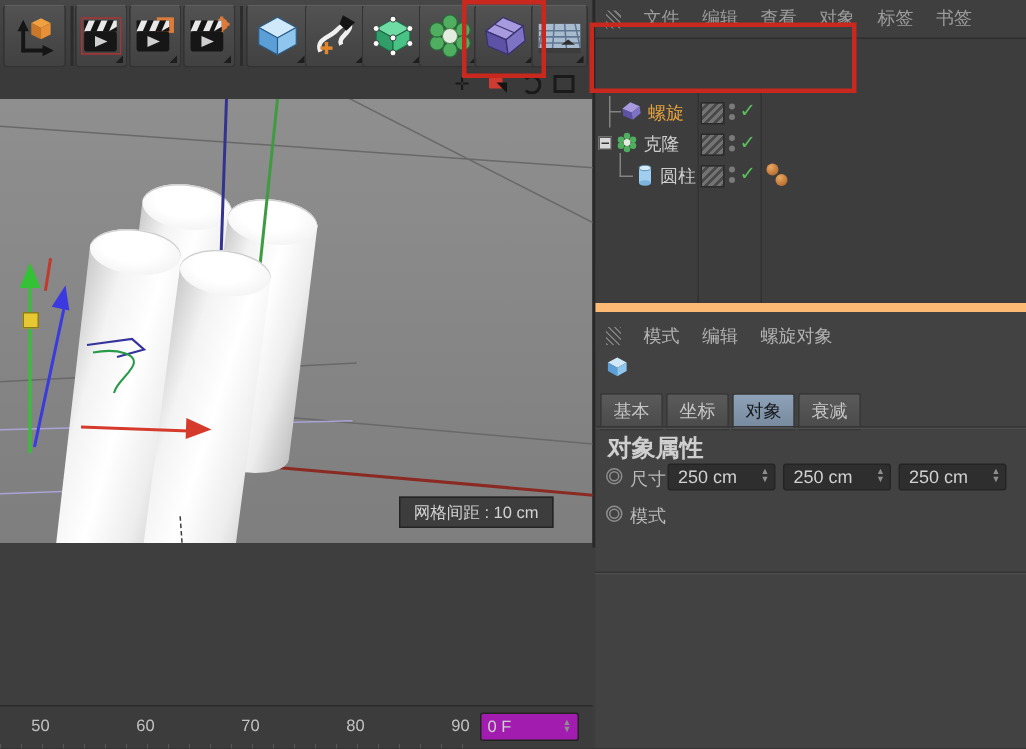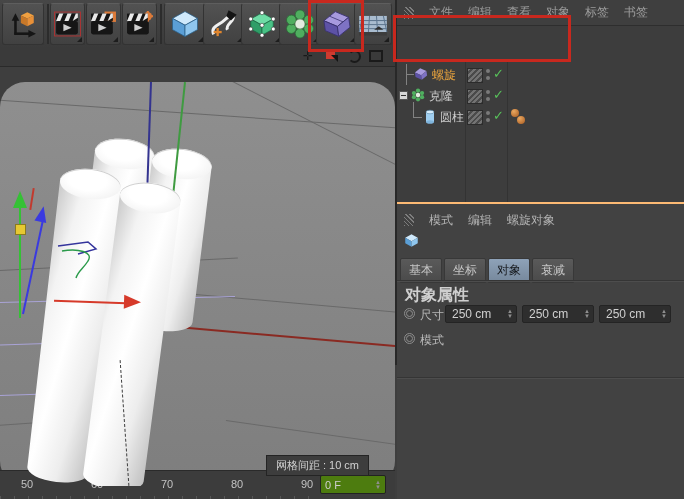--- a/index.html
+++ b/index.html
@@ -17,22 +17,22 @@
   .has-sub::after{content:"";position:absolute;right:2px;bottom:2px;
         border-left:5px solid transparent;border-bottom:5px solid #1d1d1d;}
   .tsep{position:absolute;top:4px;width:2px;height:40px;background:#2c2c2c;}
   
   .vpstrip{position:absolute;left:0;top:48px;width:395px;height:18px;background:#3a3a3a;border-bottom:1px solid #2a2a2a;}
   .navic{position:absolute;top:2px;color:#191919;font-size:12px;font-weight:bold;line-height:13px;}
   .nav-dolly{width:9px;height:9px;background:#cf3b30;}
   .nav-dolly::after{content:"";position:absolute;left:5px;top:5px;border-top:7px solid #141414;border-left:7px solid transparent;}
   .nav-rot{width:9px;height:9px;border:2px solid #1a1a1a;border-radius:50%;border-left-color:transparent;}
   .nav-max{width:10px;height:8px;border:2px solid #1a1a1a;}
-  .viewport{position:absolute;left:0;top:82px;width:395px;height:404px;
-            background:linear-gradient(#8f8f8f,#7e7e7e);overflow:hidden;border-radius:25px;}
+  .viewport{position:absolute;left:0;top:66px;width:395px;height:296px;
+            background:linear-gradient(#8f8f8f,#7e7e7e);overflow:hidden;}
   .gline{position:absolute;height:1px;background:#696969;z-index:1;}
   .pline{position:absolute;height:1px;background:#a9a3d6;z-index:1;}
   .rline{position:absolute;height:1.5px;background:#8a2a22;z-index:1;}
   .waxis{position:absolute;width:1.5px;z-index:3;transform-origin:top center;}
   .cyl{position:absolute;transform-origin:top center;
        background:linear-gradient(100deg,#c9c9c9 0%,#f3f3f3 22%,#ffffff 46%,#ededed 72%,#bfbfbf 100%);
        border-radius:0 0 50% 50%/0 0 12px 12px;}
   .cyl::before{content:"";position:absolute;left:0;top:-13px;width:100%;height:30px;border-radius:50%;
        background:radial-gradient(ellipse at 45% 38%,#ffffff 40%,#f4f4f4 75%,#e0e0e0 100%);
        box-shadow:0 1px 0 #cfcfcf inset;}
@@ -42,21 +42,21 @@
   .gz{position:absolute;z-index:6;}
   .ah{position:absolute;width:0;height:0;z-index:6;}
   .gridlabel{position:absolute;right:26px;bottom:10px;z-index:7;background:#3d3d3d;
        border:1px solid #242424;color:#d2d2d2;font-size:11px;padding:2px 9px;}
   
   .timeline{position:absolute;left:0;top:470px;width:395px;height:29px;background:#3c3c3c;border-top:1px solid #2a2a2a;}
   .timeline::after{content:"";position:absolute;left:0;right:75px;bottom:0;height:4px;
        background:repeating-linear-gradient(90deg,#575757 0 1px,transparent 1px 14px);}
   .tick{position:absolute;top:7px;width:34px;text-align:center;transform:translateX(-50%);
         color:#c2c2c2;font-size:11px;}
-  .framefield{position:absolute;left:320px;top:4px;width:66px;height:19px;background:#4d7c0f;
+  .framefield{position:absolute;left:320px;top:4px;width:66px;height:19px;background:#a21caf;
         border:1px solid #222;border-radius:2px;color:#cfcfcf;font-size:11px;
         display:flex;align-items:center;justify-content:space-between;padding:0 4px;box-sizing:border-box;}
   
   .rpanel{position:absolute;left:395px;top:0;width:289px;height:365px;background:#3d3d3d;border-left:2px solid #282828;box-sizing:border-box;}
   .handle{display:inline-block;width:10px;height:12px;
         background:repeating-linear-gradient(45deg,#7d7d7d 0 1px,transparent 1px 3px);}
   .menubar{position:absolute;left:0;width:100%;height:26px;display:flex;align-items:center;gap:15px;
         padding-left:7px;box-sizing:border-box;font-size:12px;color:#9c9c9c;}
   .om-bar{top:0;background:#3f3f3f;border-bottom:1px solid #2e2e2e;}
   .om-area{position:absolute;left:0;top:27px;width:100%;height:175px;background:#3d3d3d;margin-top:32px;}
@@ -72,21 +72,21 @@
   .tickv{position:absolute;left:9px;top:0;width:1px;height:21px;background:#828282;}
   .tickh{position:absolute;left:9px;top:10px;width:8px;height:1px;background:#828282;}
   .expbox{position:absolute;left:2px;top:6px;width:9px;height:9px;background:#d8d8d8;border:1px solid #555;box-sizing:border-box;}
   .expbox::after{content:"";position:absolute;left:1px;top:3px;width:5px;height:1px;background:#333;}
   .tickL{position:absolute;left:16px;top:-4px;width:8px;height:15px;border-left:1px solid #828282;border-bottom:1px solid #828282;}
   .tagdots{position:absolute;left:114px;top:3px;}
   .tagdots i{position:absolute;width:8px;height:8px;border-radius:50%;
        background:radial-gradient(circle at 35% 30%,#eaa860,#a85a20);}
   .tagdots i:nth-child(2){left:6px;top:7px;}
   
-  .am{position:absolute;left:0;top:202px;width:100%;height:297px;background:#424242;border-top:2px solid #fdba74;box-sizing:border-box;padding-left:28px;}
+  .am{position:absolute;left:0;top:202px;width:100%;height:297px;background:#424242;border-top:6px solid #fdba74;box-sizing:border-box;padding-left:28px;}
   .am-bar{top:3px;color:#b3b3b3;}
   .am-title{position:absolute;left:7px;top:29px;display:flex;align-items:center;gap:7px;
        color:#c8c8c8;font-size:12px;}
   .tabs{position:absolute;left:3px;top:54px;display:flex;gap:2px;}
   .tab{padding:3px 8px;font-size:12px;color:#c6c6c6;background:linear-gradient(#5a5a5a,#4a4a4a);
        border:1px solid #383838;border-radius:2px 2px 0 0;}
   .tab.sel{background:linear-gradient(#8ea2b8,#76889c);color:#15181c;}
   .hrline{position:absolute;left:0;right:0;height:1px;background:#353535;box-shadow:0 1px 0 #4d4d4d;}
   .section{position:absolute;left:8px;top:81px;font-size:16px;color:#cfcfcf;font-weight:bold;}
   .arow{position:absolute;left:0;width:100%;height:20px;}

